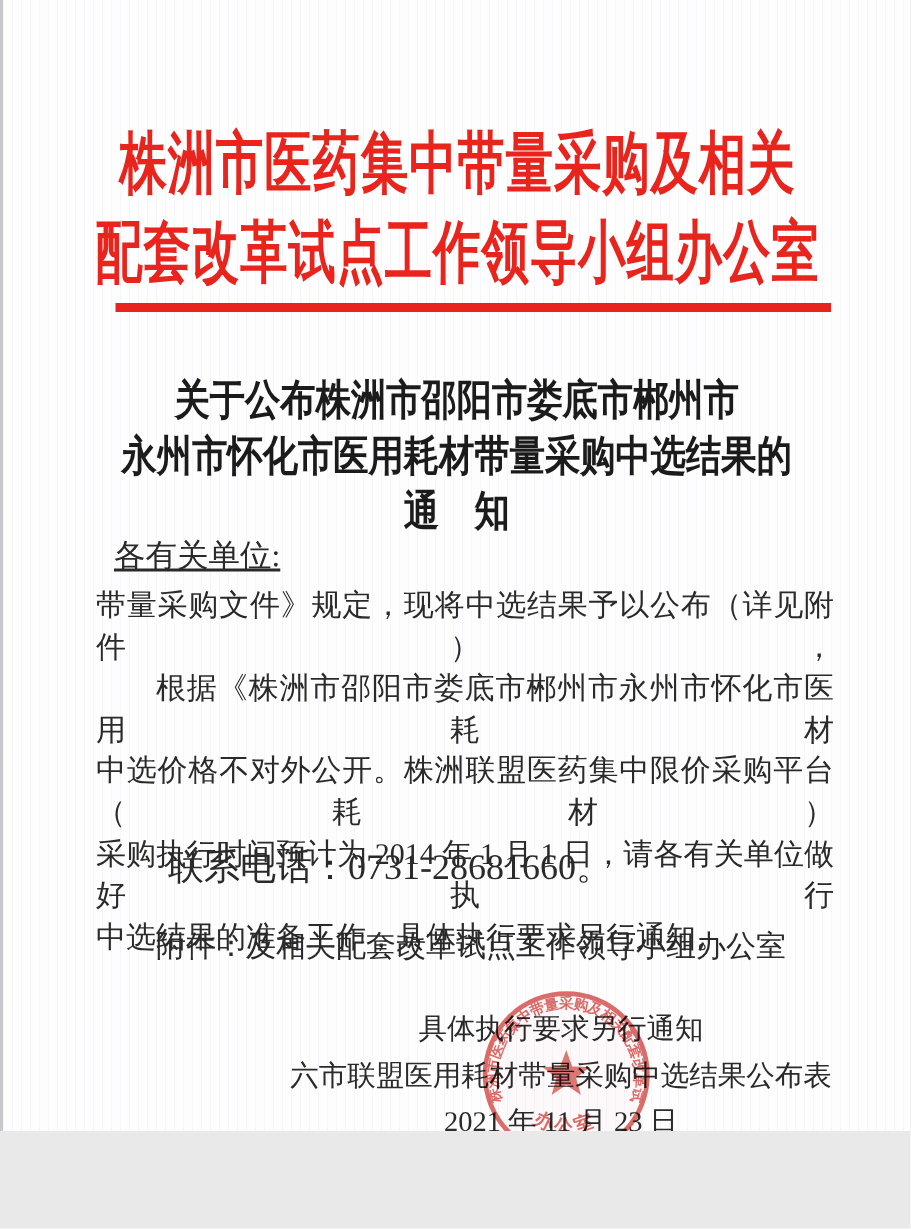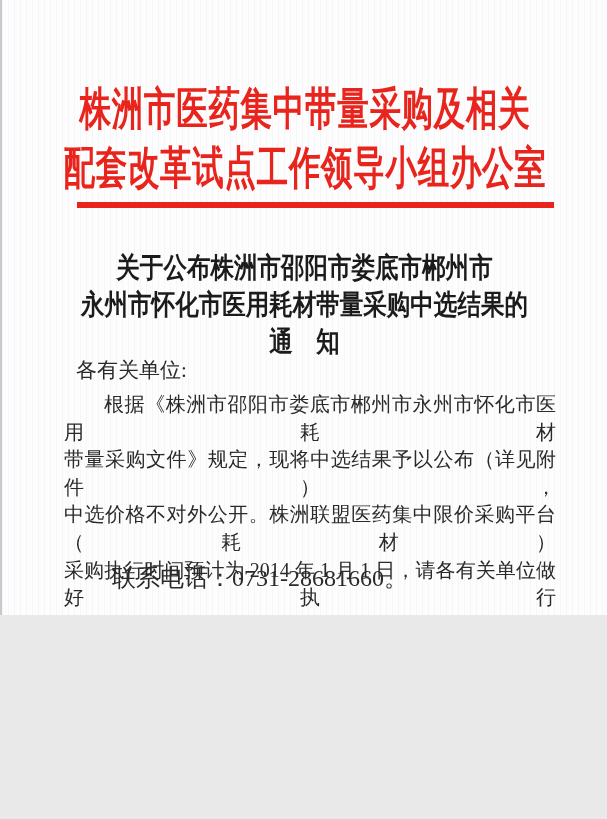--- a/index.html
+++ b/index.html
@@ -5,21 +5,21 @@
   :root{
     --accent-red:#e8241c;
     --seal-red:#d8534e;
     --ink:#2a2a2a;
   }
   *{box-sizing:border-box;margin:0;padding:0;}
   html,body{background:#e9e9e9;}
   body{font-family:"Liberation Serif","DejaVu Serif",serif;}
   .page{
     position:relative;
-    width:607px;height:615px;
+    width:607px;height:754px;
     margin:0 auto;
     background-color:#fdfdfe;
     background-image:repeating-linear-gradient(90deg,
       rgba(203,209,221,0.16) 0px, rgba(203,209,221,0.16) 1px,
       transparent 1px, transparent 6px);
     border-left:2px solid #c9c9cd;
     overflow:hidden;
     color:var(--ink);
   }
 
@@ -50,20 +50,21 @@
   }
   .tline{
     display:block;line-height:37px;white-space:nowrap;
     transform:scaleX(0.84);
   }
 
   
   .salutation{
     position:absolute;left:74px;top:356px;
     font-size:21px;
+    text-decoration:underline;
   }
   .body-par{
     position:absolute;left:62px;top:391px;width:492px;
     font-size:20px;line-height:27.6px;
   }
   .bline{
     text-align:justify;
     text-align-last:justify;
     -moz-text-align-last:justify;
   }
@@ -111,22 +112,22 @@
 
   <h1 class="doc-title">
     <span class="tline">关于公布株洲市邵阳市娄底市郴州市</span>
     <span class="tline">永州市怀化市医用耗材带量采购中选结果的</span>
     <span class="tline">通　知</span>
   </h1>
 
   <div class="salutation">各有关单位:</div>
 
   <div class="body-par">
+    <div class="bline">带量采购文件》规定，现将中选结果予以公布（详见附件），</div>
     <div class="bline indent">根据《株洲市邵阳市娄底市郴州市永州市怀化市医用耗材</div>
-    <div class="bline">带量采购文件》规定，现将中选结果予以公布（详见附件），</div>
     <div class="bline">中选价格不对外公开。株洲联盟医药集中限价采购平台（耗材）</div>
     <div class="bline">采购执行时间预计为 2014 年 1 月 1 日，请各有关单位做好执行</div>
     <div class="bline last">中选结果的准备工作，具体执行要求另行通知。</div>
   </div>
 
   <p class="contact">联系电话：0731-28681660。</p>
 
   <p class="attachment">附件：及相关配套改革试点工作领导小组办公室</p>
 
   <div class="signature">

